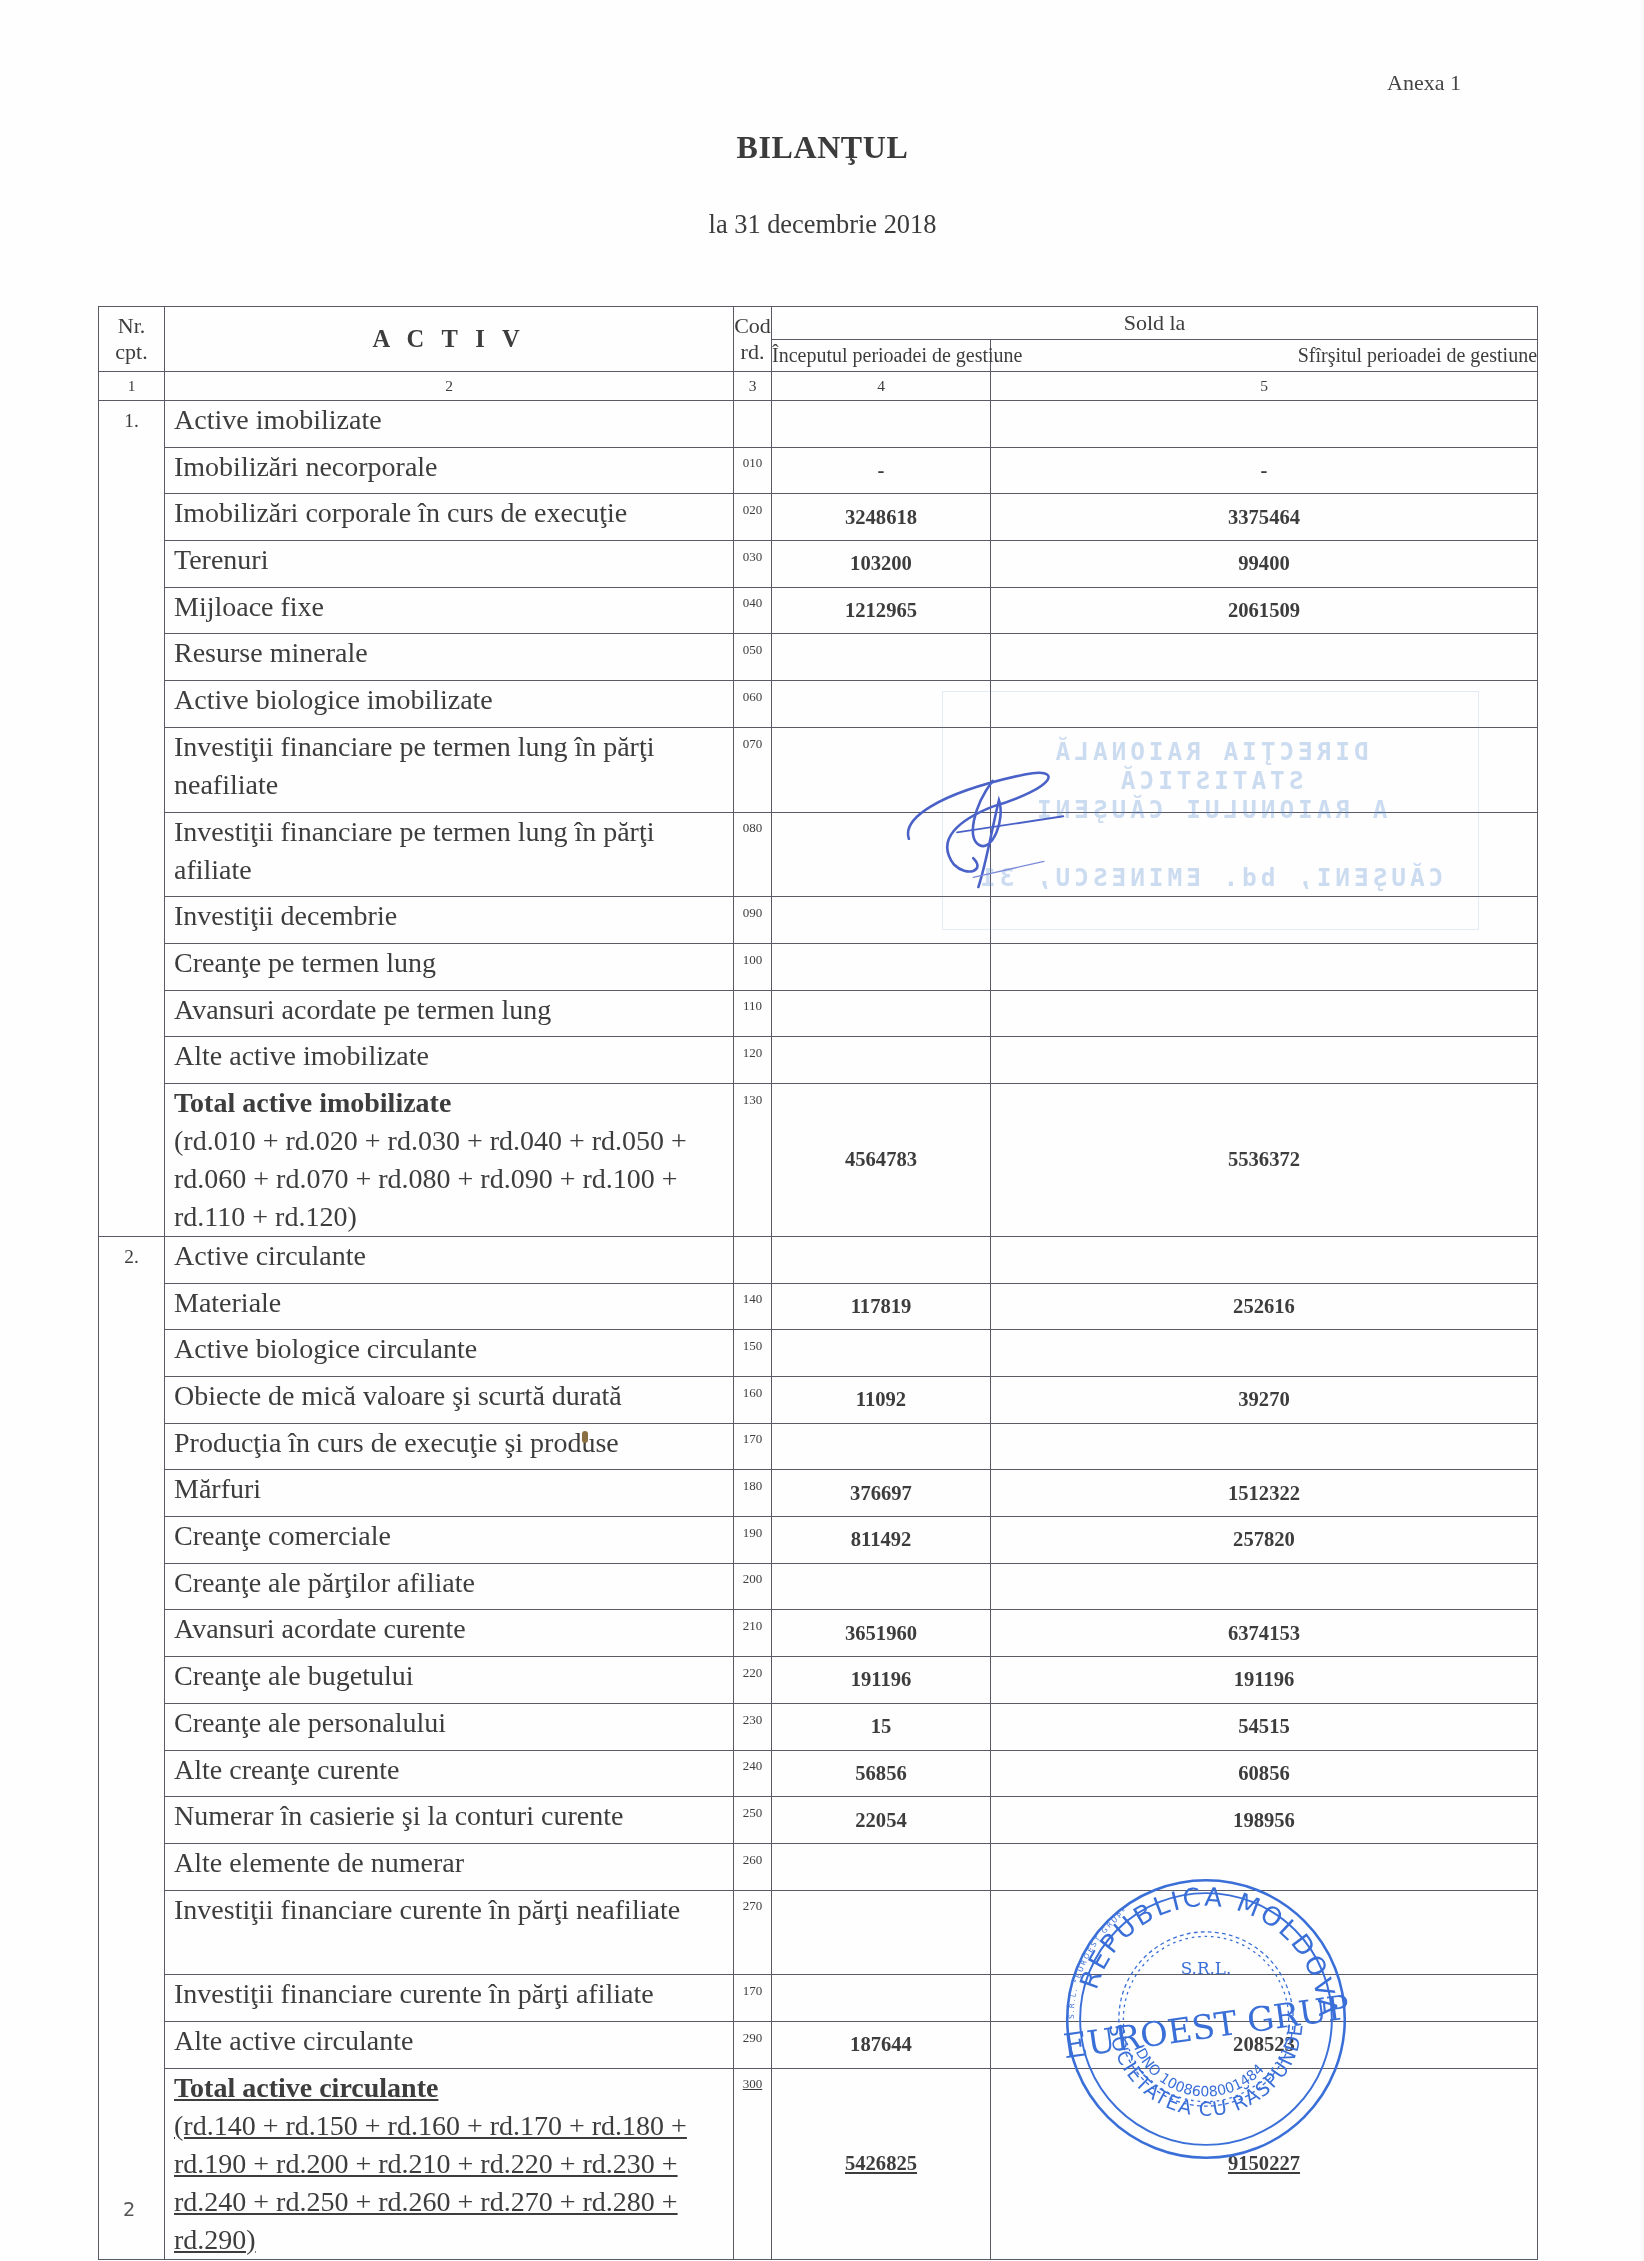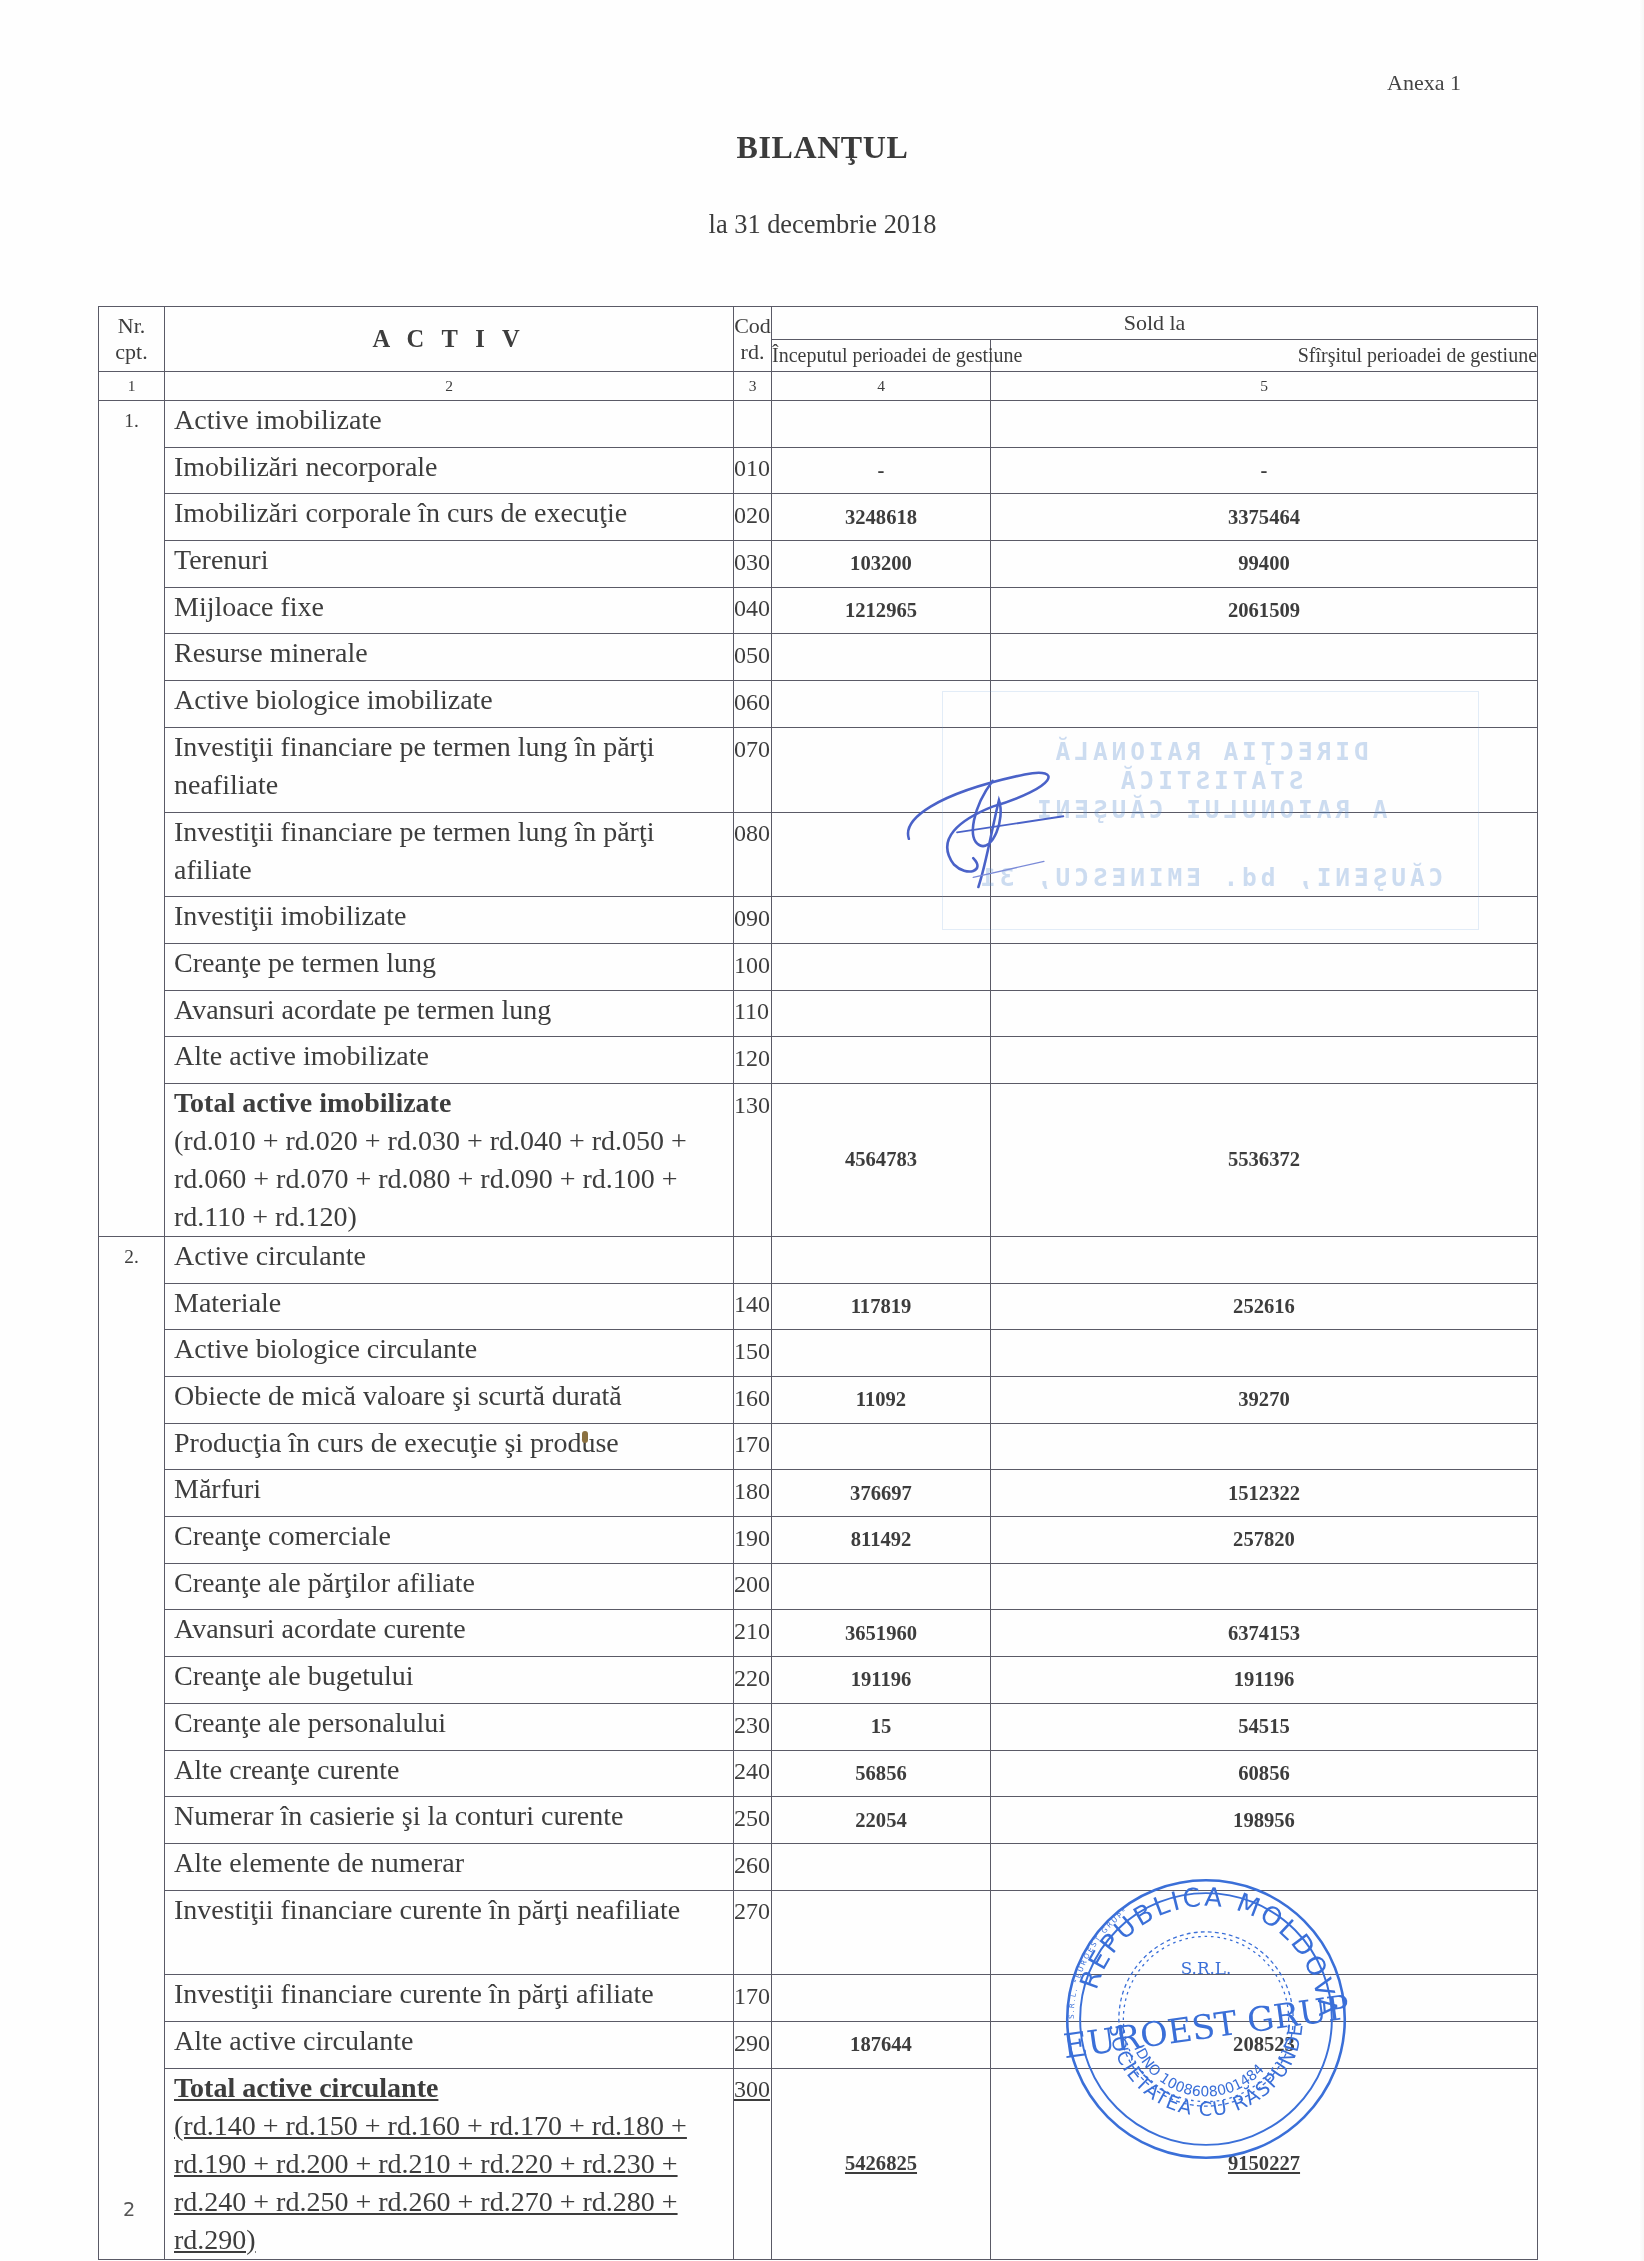--- a/index.html
+++ b/index.html
@@ -33,21 +33,21 @@
 
   .h-small { font-size: 22px; line-height: 26px; text-align: center; }
   .h-activ { font-size: 24.5px; font-weight: bold !important; letter-spacing: 5.8px; text-align: center; vertical-align: middle !important; }
   .h-sold { font-size: 22px; text-align: center; height: 32px; vertical-align: middle !important; }
   .h-period { font-size: 20px; text-align: right; height: 31px; vertical-align: middle !important; white-space: nowrap; }
   .idx td { font-size: 15.5px; text-align: center; height: 28px; vertical-align: middle !important; }
 
   .nr { font-size: 19.3px; text-align: center; padding-top: 9px !important; }
   .label { font-size: 28px; line-height: 38px; padding-left: 9px !important; color: #3a3a3a; margin-left: 44px; }
   .label.section, .label .bold { font-weight: bold; }
-  .code { font-size: 24px; text-align: left; padding-top: 7.7px !important; color: #444; }
+  .code { font-size: 13px; text-align: center; padding-top: 7.7px !important; color: #444; }
   .num { font-size: 20.6px; font-weight: bold !important; text-align: center; vertical-align: middle !important; color: #333; }
   tr.r1 td { height: 38px; }
   tr.r2 td { height: 76px; }
   tr.r4 td { height: 144px; }
   tr.r5 td { height: 183px; text-decoration: underline; }
 
   
   #rect-stamp { position: absolute; left: 942px; top: 691px; width: 535px; height: 237px;
     border: 1.9px solid rgba(110,160,220,0.35); opacity: 0.55; }
   #rect-stamp .line { position: absolute; left: 19.3px; right: 19.3px; font-family: "DejaVu Sans Mono", monospace;
@@ -150,21 +150,21 @@
         <td class="num"></td>
         <td class="num"></td>
       </tr>
       <tr class="r2">
         <td class="label">Investiţii financiare pe termen lung în părţi afiliate</td>
         <td class="code">080</td>
         <td class="num"></td>
         <td class="num"></td>
       </tr>
       <tr class="r1">
-        <td class="label">Investiţii imobilizate</td>
+        <td class="label">Investiţii decembrie</td>
         <td class="code">090</td>
         <td class="num"></td>
         <td class="num"></td>
       </tr>
       <tr class="r1">
         <td class="label">Creanţe pe termen lung</td>
         <td class="code">100</td>
         <td class="num"></td>
         <td class="num"></td>
       </tr>

